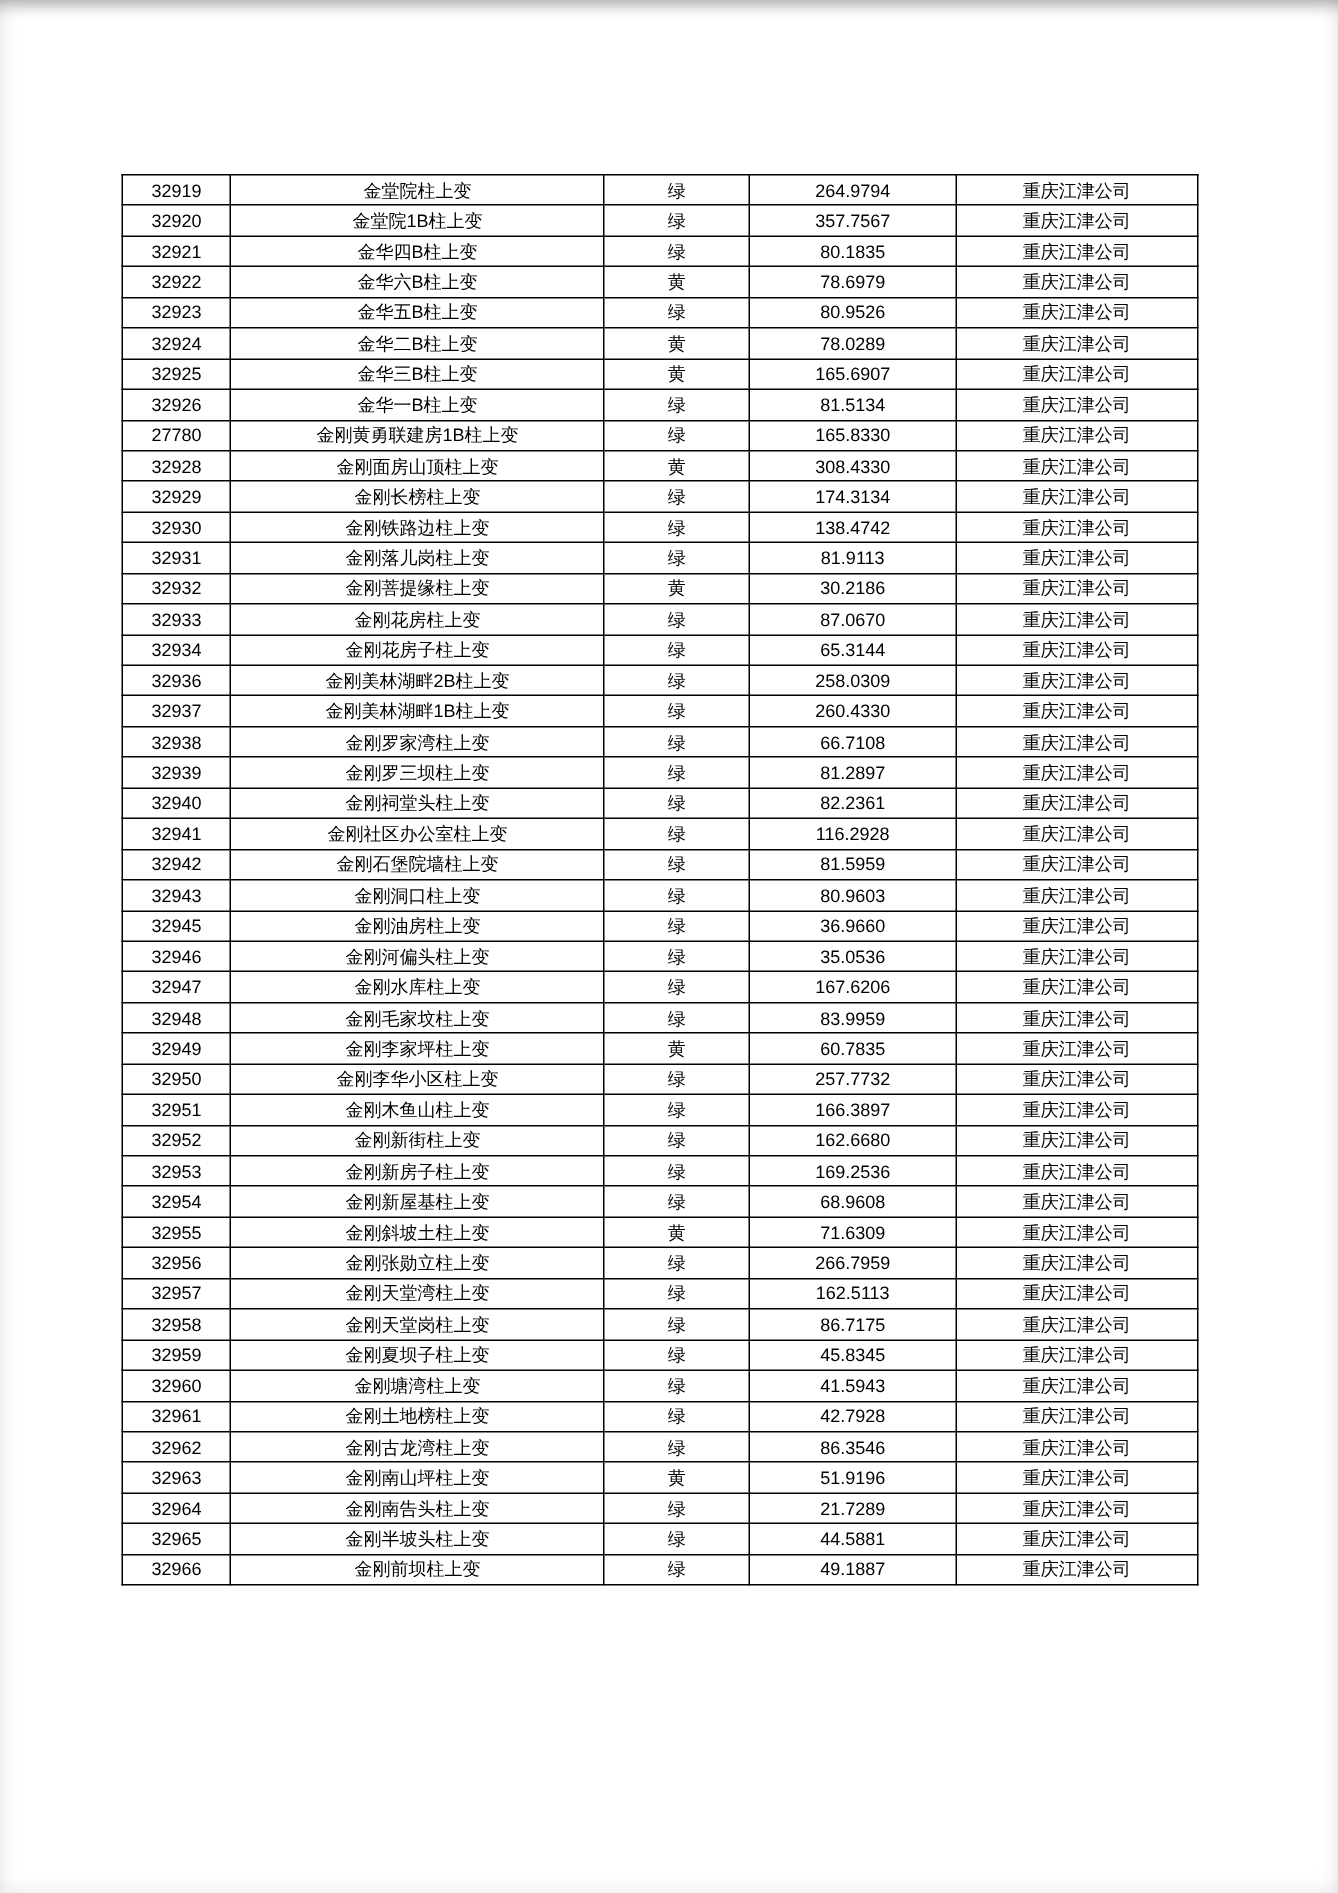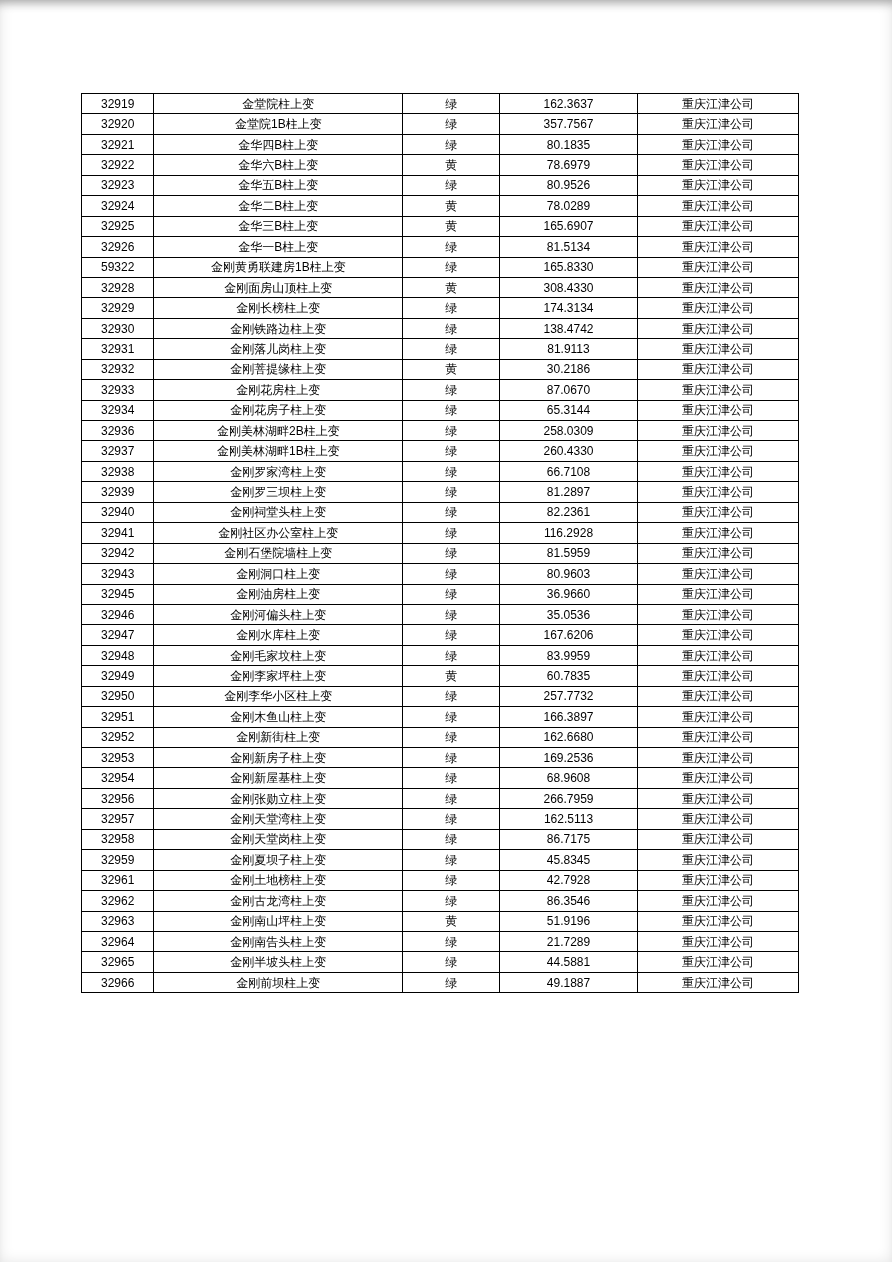--- a/index.html
+++ b/index.html
@@ -13,21 +13,21 @@
     width: 892px;
     height: 1262px;
     background: #ffffff;
     box-shadow: inset 0 10px 10px -7px rgba(0,0,0,0.30),
                 inset 0 0 14px rgba(0,0,0,0.10);
     overflow: hidden;
   }
   table.data-table {
     position: absolute;
     left: 81px;
-    top: 93px;
+    top: 116px;
     width: 718px;
     border-collapse: collapse;
     table-layout: fixed;
   }
   .data-table td {
     border: 1px solid #000000;
     height: 20.44px;
     box-sizing: border-box;
     padding: 0 2px;
     text-align: center;
@@ -47,21 +47,21 @@
 </head>
 <body>
 
 <div class="page">
   <table class="data-table">
     <tbody>
         <tr>
           <td class="col-0">32919</td>
           <td class="col-1">金堂院柱上变</td>
           <td class="col-2">绿</td>
-          <td class="col-3">162.3637</td>
+          <td class="col-3">264.9794</td>
           <td class="col-4">重庆江津公司</td>
         </tr>
         <tr>
           <td class="col-0">32920</td>
           <td class="col-1">金堂院1B柱上变</td>
           <td class="col-2">绿</td>
           <td class="col-3">357.7567</td>
           <td class="col-4">重庆江津公司</td>
         </tr>
         <tr>
@@ -100,21 +100,21 @@
           <td class="col-4">重庆江津公司</td>
         </tr>
         <tr>
           <td class="col-0">32926</td>
           <td class="col-1">金华一B柱上变</td>
           <td class="col-2">绿</td>
           <td class="col-3">81.5134</td>
           <td class="col-4">重庆江津公司</td>
         </tr>
         <tr>
-          <td class="col-0">59322</td>
+          <td class="col-0">27780</td>
           <td class="col-1">金刚黄勇联建房1B柱上变</td>
           <td class="col-2">绿</td>
           <td class="col-3">165.8330</td>
           <td class="col-4">重庆江津公司</td>
         </tr>
         <tr>
           <td class="col-0">32928</td>
           <td class="col-1">金刚面房山顶柱上变</td>
           <td class="col-2">黄</td>
           <td class="col-3">308.4330</td>
@@ -282,20 +282,27 @@
           <td class="col-4">重庆江津公司</td>
         </tr>
         <tr>
           <td class="col-0">32954</td>
           <td class="col-1">金刚新屋基柱上变</td>
           <td class="col-2">绿</td>
           <td class="col-3">68.9608</td>
           <td class="col-4">重庆江津公司</td>
         </tr>
         <tr>
+          <td class="col-0">32955</td>
+          <td class="col-1">金刚斜坡土柱上变</td>
+          <td class="col-2">黄</td>
+          <td class="col-3">71.6309</td>
+          <td class="col-4">重庆江津公司</td>
+        </tr>
+        <tr>
           <td class="col-0">32956</td>
           <td class="col-1">金刚张勋立柱上变</td>
           <td class="col-2">绿</td>
           <td class="col-3">266.7959</td>
           <td class="col-4">重庆江津公司</td>
         </tr>
         <tr>
           <td class="col-0">32957</td>
           <td class="col-1">金刚天堂湾柱上变</td>
           <td class="col-2">绿</td>
@@ -307,20 +314,27 @@
           <td class="col-1">金刚天堂岗柱上变</td>
           <td class="col-2">绿</td>
           <td class="col-3">86.7175</td>
           <td class="col-4">重庆江津公司</td>
         </tr>
         <tr>
           <td class="col-0">32959</td>
           <td class="col-1">金刚夏坝子柱上变</td>
           <td class="col-2">绿</td>
           <td class="col-3">45.8345</td>
+          <td class="col-4">重庆江津公司</td>
+        </tr>
+        <tr>
+          <td class="col-0">32960</td>
+          <td class="col-1">金刚塘湾柱上变</td>
+          <td class="col-2">绿</td>
+          <td class="col-3">41.5943</td>
           <td class="col-4">重庆江津公司</td>
         </tr>
         <tr>
           <td class="col-0">32961</td>
           <td class="col-1">金刚土地榜柱上变</td>
           <td class="col-2">绿</td>
           <td class="col-3">42.7928</td>
           <td class="col-4">重庆江津公司</td>
         </tr>
         <tr>

